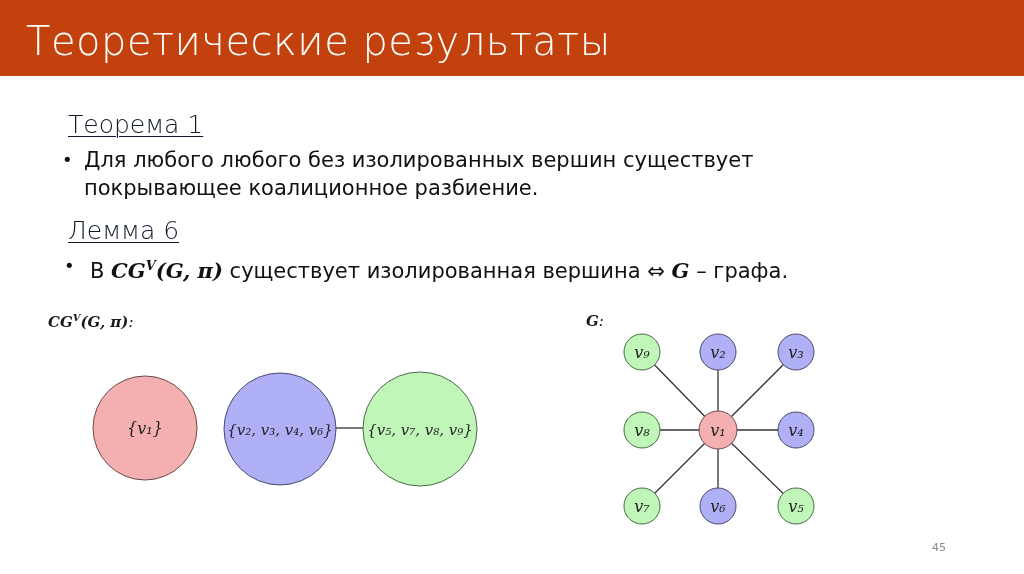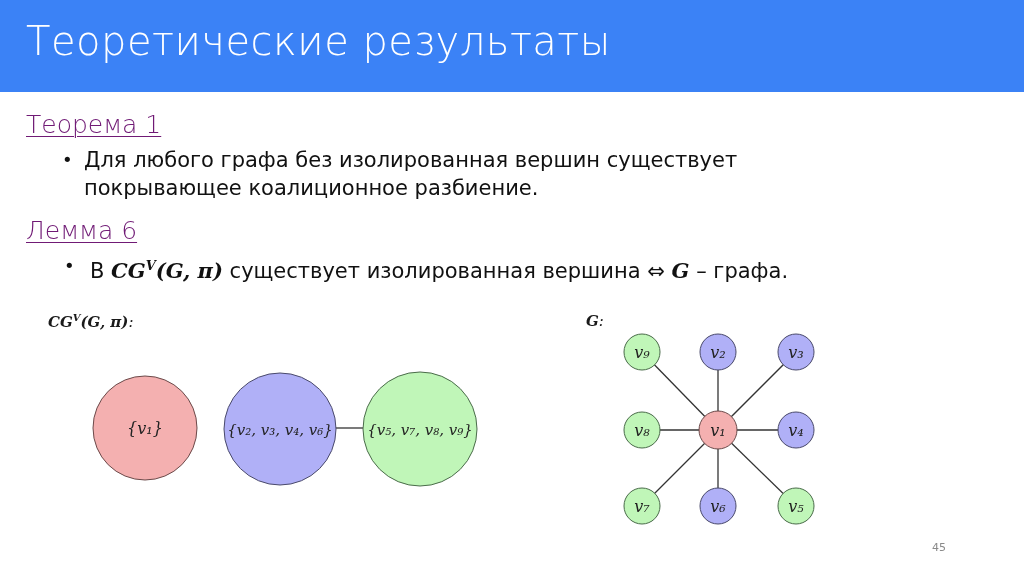--- a/index.html
+++ b/index.html
@@ -1,32 +1,32 @@
 <!DOCTYPE html>
 <html><head>
 <meta charset="utf-8">
 <style>
   html, body { margin: 0; padding: 0; }
   body {
     width: 1024px; height: 574px; background: #ffffff; position: relative; overflow: hidden;
     font-family: "DejaVu Sans", sans-serif; color: #1a1a1a;
   }
   .header {
-    position: absolute; left: 0; top: 0; width: 1024px; height: 92px;
-    background: #3b82f6;
+    position: absolute; left: 0; top: 0; width: 1024px; height: 76px;
+    background: #c2410c;
   }
   .header-title {
     position: absolute; left: 26px; top: 18px;
     font-family: "DejaVu Sans", sans-serif; font-weight: 200;
     font-size: 40px; color: #ffffff; letter-spacing: 0.5px;
     font-stretch: condensed;
   }
   .heading {
     position: absolute; font-size: 25px; font-weight: 300; text-decoration: underline;
-    text-underline-offset: 3px; text-decoration-thickness: 1px; color: #701a75;
+    text-underline-offset: 3px; text-decoration-thickness: 1px; color: #0f172a; margin-left: 42px;
   }
   .bullet {
     position: absolute; font-size: 21px; line-height: 28px; color: #111;
   }
   .bullet .dot { position: absolute; left: -22px; top: 0; font-size: 18px; }
   .math { font-family: "DejaVu Serif", serif; font-weight: bold; font-style: italic; }
   .math sup { font-size: 13px; }
   .label {
     position: absolute; font-family: "DejaVu Serif", serif; font-weight: bold; font-style: italic;
     font-size: 15px;
@@ -40,21 +40,21 @@
 </head>
 <body>
 
 <div class="header">
   <div class="header-title">Теоретические результаты</div>
 </div>
 
 <div class="heading" style="left:26px; top:110px;">Теорема 1</div>
 <div class="bullet" style="left:84px; top:146px;">
   <span class="dot">•</span>
-  <div>Для любого графа без изолированная вершин существует</div>
+  <div>Для любого любого без изолированных вершин существует</div>
   <div>покрывающее коалиционное разбиение.</div>
 </div>
 
 <div class="heading" style="left:26px; top:216px;">Лемма 6</div>
 <div class="bullet" style="left:90px; top:252px; white-space:nowrap;">
   <span class="dot" style="left:-26px;">•</span>
   <span>В</span>
   <span class="math"><span>CG</span><sup>V</sup><span>(G, π)</span></span>
   <span>существует изолированная вершина</span>
   <span>⇔</span>

